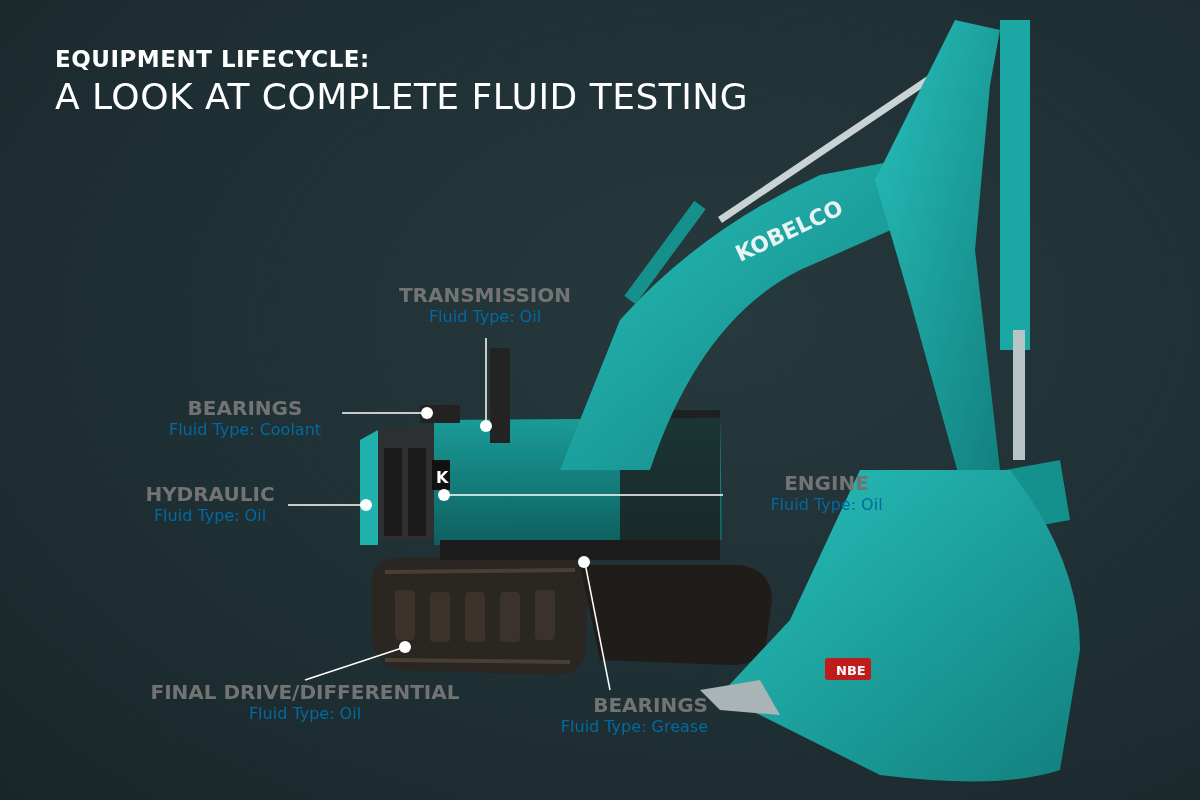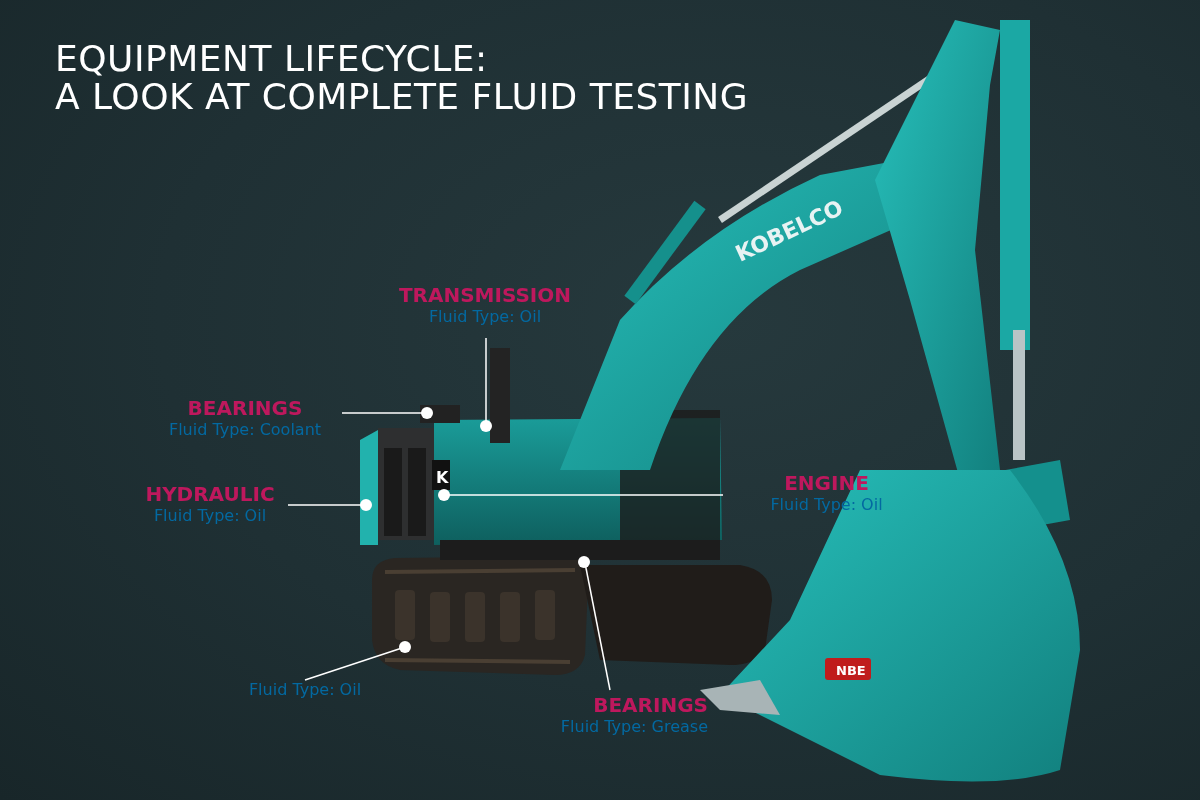--- a/index.html
+++ b/index.html
@@ -2,27 +2,27 @@
 <html><head>
 <meta charset="utf-8">
 <style>
   html, body { margin: 0; padding: 0; }
   body {
     width: 1200px; height: 800px; overflow: hidden; position: relative;
     background: radial-gradient(ellipse at 60% 40%, #26393d 0%, #1f3034 55%, #182629 100%);
     font-family: "DejaVu Sans", sans-serif;
   }
   .title-block { position: absolute; left: 55px; top: 40px; color: #ffffff; }
-  .title-line1 { font-size: 36px; font-weight: normal; letter-spacing: 0.5px; line-height: 38px; }
+  .title-line1 { font-size: 23px; font-weight: bold; letter-spacing: 0.5px; line-height: 38px; }
   .title-line2 { font-size: 36px; font-weight: normal; letter-spacing: 0.5px; line-height: 38px; }
 
   svg.machine { position: absolute; left: 0; top: 0; }
 
   .callout { position: absolute; text-align: center; white-space: nowrap; }
-  .callout .name { color: #be185d; font-weight: bold; font-size: 20px; line-height: 24px; }
+  .callout .name { color: #737373; font-weight: bold; font-size: 20px; line-height: 24px; }
   .callout .fluid { color: #0369a1; font-size: 16px; line-height: 20px; }
 </style>
 </head>
 <body>
 
 <div class="title-block">
   <div class="title-line1">EQUIPMENT LIFECYCLE:</div>
   <div class="title-line2">A LOOK AT COMPLETE FLUID TESTING</div>
 </div>
 
@@ -124,19 +124,20 @@
   <div class="name">HYDRAULIC</div>
   <div class="fluid">Fluid Type: Oil</div>
 </div>
 
 <div class="callout" style="left:722px; top:471px; width:145px;margin-left:32px;">
   <div class="name">ENGINE</div>
   <div class="fluid">Fluid Type: Oil</div>
 </div>
 
 <div class="callout" style="left:145px; top:680px; width:320px;">
+  <div class="name">FINAL DRIVE/DIFFERENTIAL</div>
   <div class="fluid">Fluid Type: Oil</div>
 </div>
 
 <div class="callout" style="left:518px; top:693px; width:190px;text-align:right;">
   <div class="name">BEARINGS</div>
   <div class="fluid">Fluid Type: Grease</div>
 </div>
 
 </body></html>

